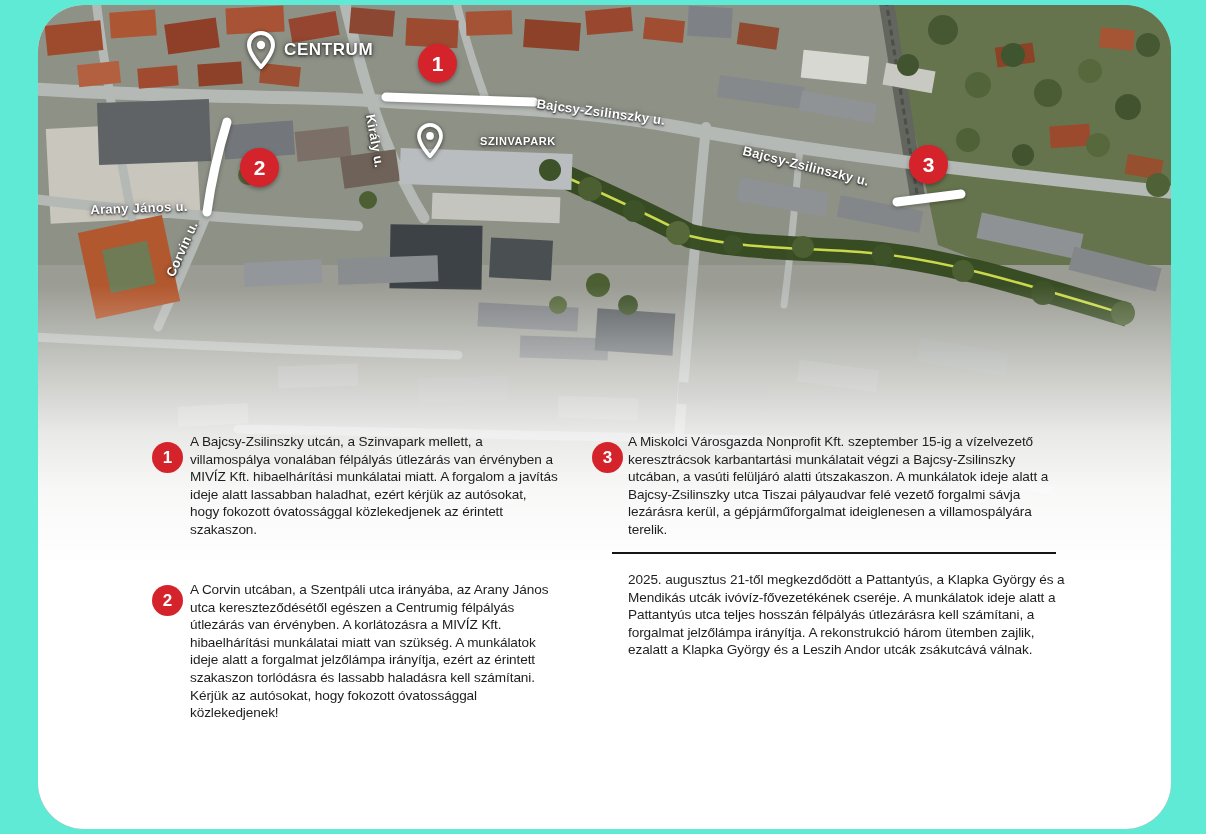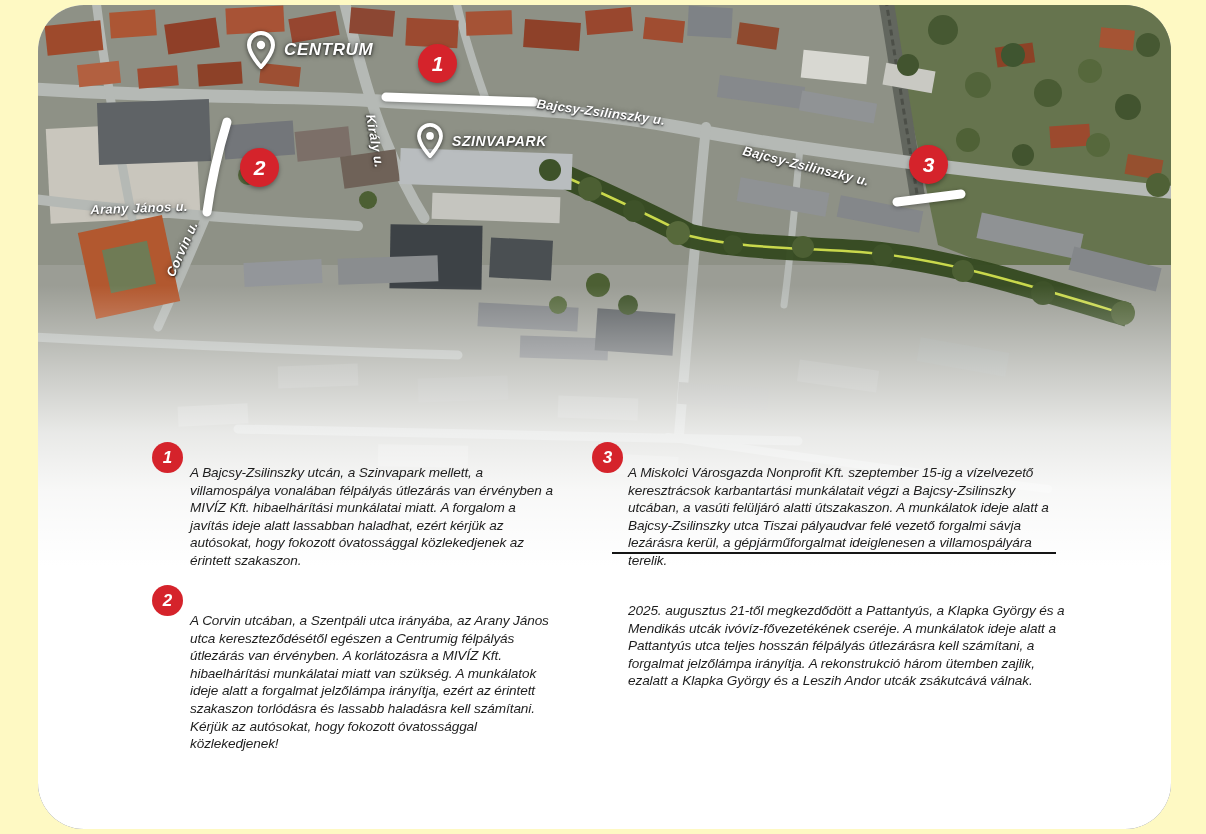--- a/index.html
+++ b/index.html
@@ -1,45 +1,45 @@
 <!DOCTYPE html>
 <html><head>
 <meta charset="utf-8">
 <style>
   * { margin:0; padding:0; box-sizing:border-box; }
   body { font-family:"Liberation Sans", sans-serif; }
-  .stage { position:relative; width:1206px; height:834px; background:#fef9c3; overflow:hidden;font-style:italic; }
+  .stage { position:relative; width:1206px; height:834px; background:#5eead4; overflow:hidden; }
   .card { position:absolute; left:38px; top:5px; width:1133px; height:824px;
           background:#ffffff; border-radius:46px; overflow:hidden; }
   .map-art { position:absolute; left:0; top:0; }
   .map-fade { position:absolute; inset:0; pointer-events:none;
     background:linear-gradient(180deg, rgba(255,255,255,0) 0%, rgba(255,255,255,0) 34%,
       rgba(255,255,255,.45) 44%, rgba(255,255,255,.78) 52%,
       rgba(255,255,255,.93) 59%, rgba(255,255,255,1) 68%); }
   .closures { position:absolute; left:0; top:0; filter:drop-shadow(0 1px 2px rgba(0,0,0,.35)); }
 
   .pin { position:absolute; display:flex; align-items:center; gap:9px; }
   .pin-label { color:#fff; font-weight:800; letter-spacing:.6px; white-space:nowrap;
     text-shadow:0 1px 3px rgba(0,0,0,.85), 0 0 6px rgba(0,0,0,.45); }
   .pin-label.big { font-size:17px; }
-  .pin-label.mid { font-size:14px; }
+  .pin-label.mid { font-size:11px;margin-left:28px; }
 
   .street { position:absolute; color:#fff; font-weight:700; font-size:13px; white-space:nowrap;
     letter-spacing:.3px; transform-origin:center;
     text-shadow:0 1px 2px rgba(0,0,0,.9), 0 0 5px rgba(0,0,0,.5); }
 
   .map-marker { position:absolute; width:39px; height:39px; border-radius:50%;
     color:#fff; font-weight:700; font-size:21px; line-height:39px; text-align:center;
     box-shadow:0 2px 4px rgba(0,0,0,.35); }
 
   .note-badge { position:absolute; width:31px; height:31px; border-radius:50%;
     color:#fff; font-weight:700; font-size:17px; line-height:31px; text-align:center; }
 
   .note-text, .para { position:absolute; font-size:13.6px; line-height:17.6px;
-    color:#1e1e1e; font-weight:500; letter-spacing:-0.1px;margin-top:31px; }
+    color:#1e1e1e; font-weight:500; letter-spacing:-0.1px; }
 
   .divider { position:absolute; height:0; border-top:2px solid #151515; }
 </style>
 </head>
 <body>
 
 <div class="stage">
   <div class="card">
 
     <svg class="map-art" width="1133" height="824" viewBox="0 0 1133 824">

